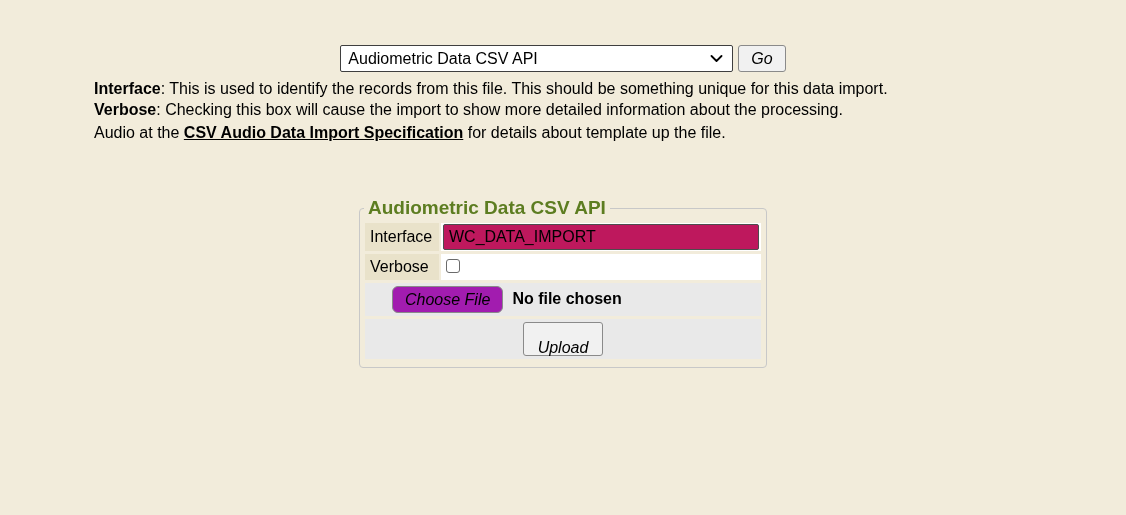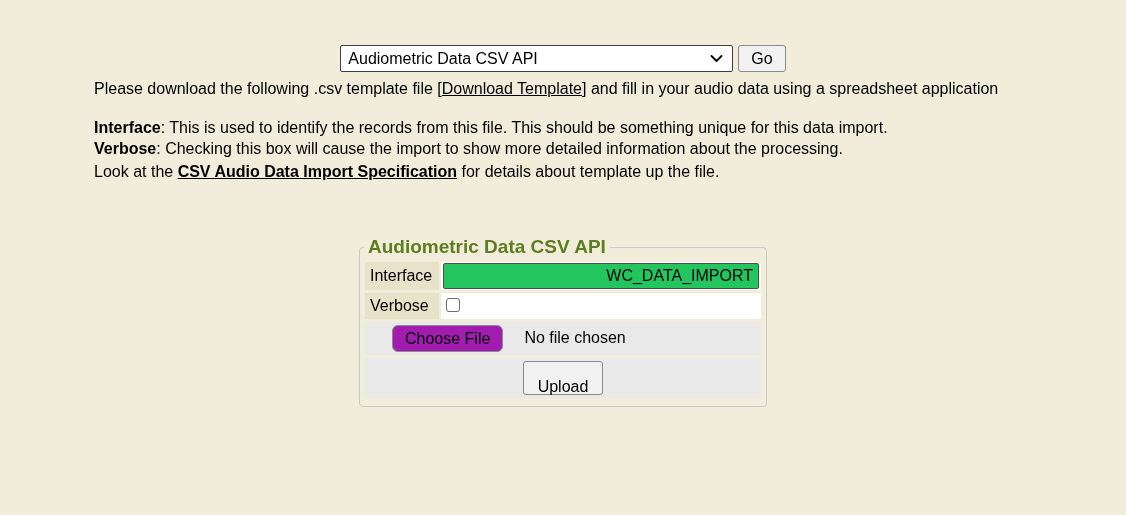--- a/index.html
+++ b/index.html
@@ -37,20 +37,21 @@
     font-family: "Liberation Sans", sans-serif;
     font-size: 16px;
     color: #000;
     background: #f1f1f1;
     border: 1px solid #8a8a8a;
     border-radius: 3px;
     height: 27px;
     padding: 0 12px;
     vertical-align: middle;
     cursor: pointer;
+    font-style: italic;
   }
   .go-btn { margin-left: 5px; }
   
   .content {
     width: 938px;
     margin: 6px auto 0;
     line-height: 21px;
   }
   .content p.intro  { margin: 0 0 18px 0; }
   .content p.notes  { margin: 0 0 2px 0; }
@@ -94,26 +95,25 @@
   td.val {
     background: #fff;
     padding: 1px 2px;
     vertical-align: middle;
   }
   input.text-input {
     width: 100%;
     height: 26px;
     border: 1px solid #4d4d4d;
     border-radius: 2px;
-    background: #22c55e;
+    background: #be185d;
     font-family: "Liberation Sans", sans-serif;
     font-size: 16px;
     padding: 2px 5px;
     color: #000;
-    text-align: right;
   }
   .checkbox {
     display: inline-block;
     width: 14px;
     height: 14px;
     background: #fff;
     border: 1px solid #6b6b6b;
     border-radius: 3px;
     margin: 4px 0 2px 3px;
     cursor: pointer;
@@ -133,42 +133,41 @@
     cursor: default;
   }
   td.gray {
     background: #e9e9e9;
     padding: 3px 4px;
     vertical-align: middle;
   }
   td.file-cell { padding-left: 27px; }
   td.upload-cell { text-align: center; }
   .file-btn { background: #a21caf; border-radius: 6px; }
-  .file-status { margin-left: 21px; font-size: 16px; color: #000; }
+  .file-status { margin-left: 9px; font-size: 16px; color: #000; font-weight: bold; }
   .upload-btn { height: 26px; padding: 16px 14px; }
 </style>
 </head>
 <body>
 
 <div class="topbar">
   <div class="api-select">
     <span class="sel-text">Audiometric Data CSV API</span>
     <svg class="chev" width="13" height="8" viewBox="0 0 13 8">
         <path d="M1.5 1 L6.5 6 L11.5 1" fill="none" stroke="#000" stroke-width="1.8" stroke-linecap="round" stroke-linejoin="round"></path>
       </svg>
   </div><button class="btn go-btn">Go</button>
 </div>
 
 <div class="content">
-  <p class="intro"><span>Please download the following .csv template file [</span><a class="link">Download Template</a><span>] and fill in your audio data using a spreadsheet application</span></p>
 
   <p class="notes"><b class="term">Interface</b><span>: This is used to identify the records from this file. This should be something unique for this data import.</span><br>
   <b class="term">Verbose</b><span>: Checking this box will cause the import to show more detailed information about the processing.</span></p>
 
-  <p class="spec"><span>Look at the </span><a class="link bold">CSV Audio Data Import Specification</a><span> for details about template up the file.</span></p>
+  <p class="spec"><span>Audio at the </span><a class="link bold">CSV Audio Data Import Specification</a><span> for details about template up the file.</span></p>
 </div>
 
 <fieldset class="upload-form">
   <legend>Audiometric Data CSV API</legend>
   <table class="form-table">
     <tbody>
         <tr>
       <td class="lbl">Interface</td>
       <td class="val"><input class="text-input" type="text" value="WC_DATA_IMPORT" style=""></td>
     </tr>

